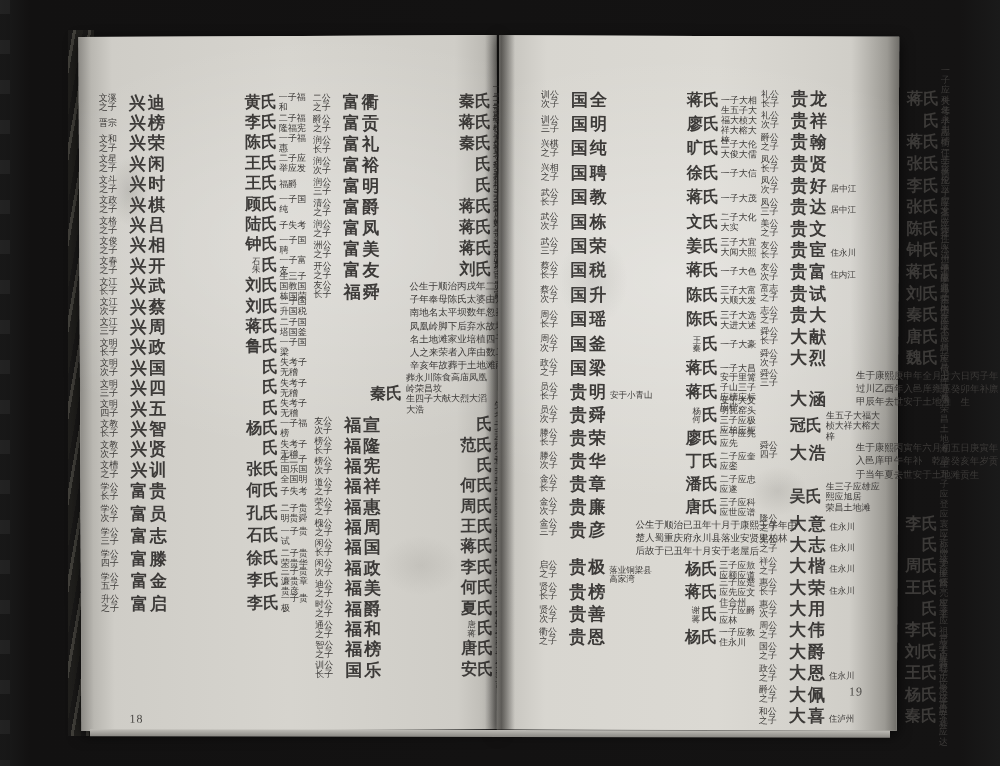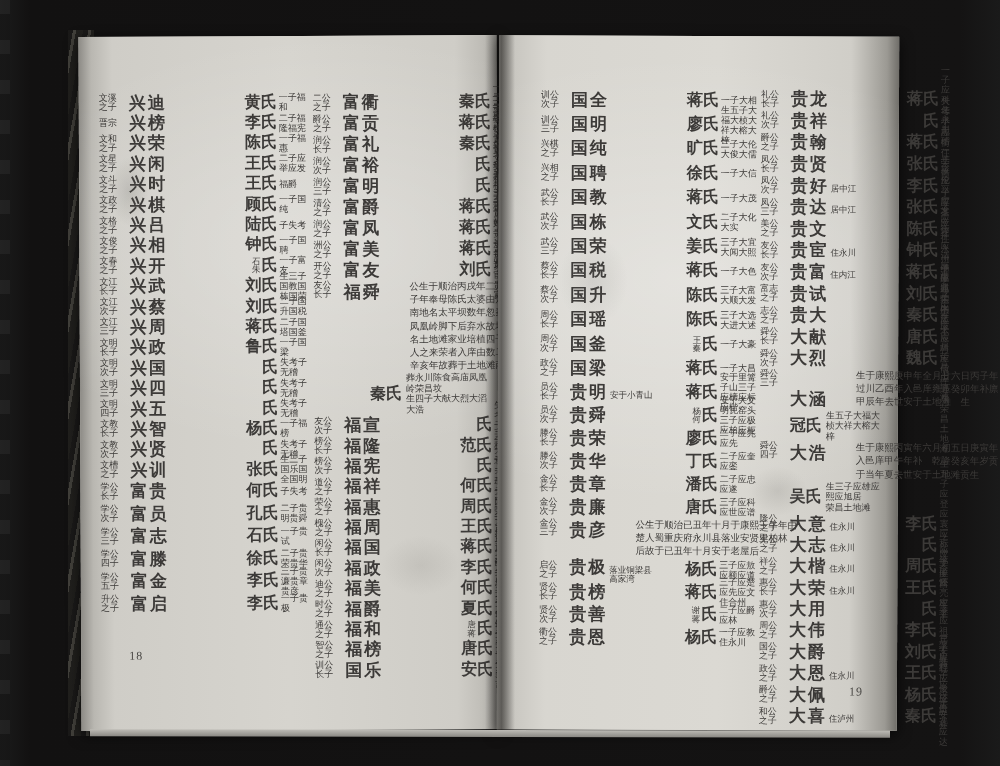--- a/index.html
+++ b/index.html
@@ -832,21 +832,21 @@
             </span>
             <span class="sgroup">
               <span class="spouse">
                 <span>安</span>
                 <span>氏</span>
               </span>
               <span class="cnote">一子大吉</span>
             </span>
           </div>
         </div>
-      <div class="pageno" style="left:48px;top:612px;">18</div>
+      <div class="pageno" style="left:48px;top:675px;">18</div>
       <div class="blotch" style="left:30px;top:120px;width:40px;height:70px;background:radial-gradient(rgba(90,88,84,.18),rgba(0,0,0,0) 70%);"></div>
       <div class="blotch" style="left:300px;top:500px;width:80px;height:60px;background:radial-gradient(rgba(120,118,112,.15),rgba(0,0,0,0) 70%);"></div>
     </div>
 
     <div class="page page-right">
       <div class="col" style="left:42px;top:52px;width:218px;">
           <div class="row" style="height: 24.4px;">
             <span class="lbl">
               <span>训公</span>
               <span>次子</span>

